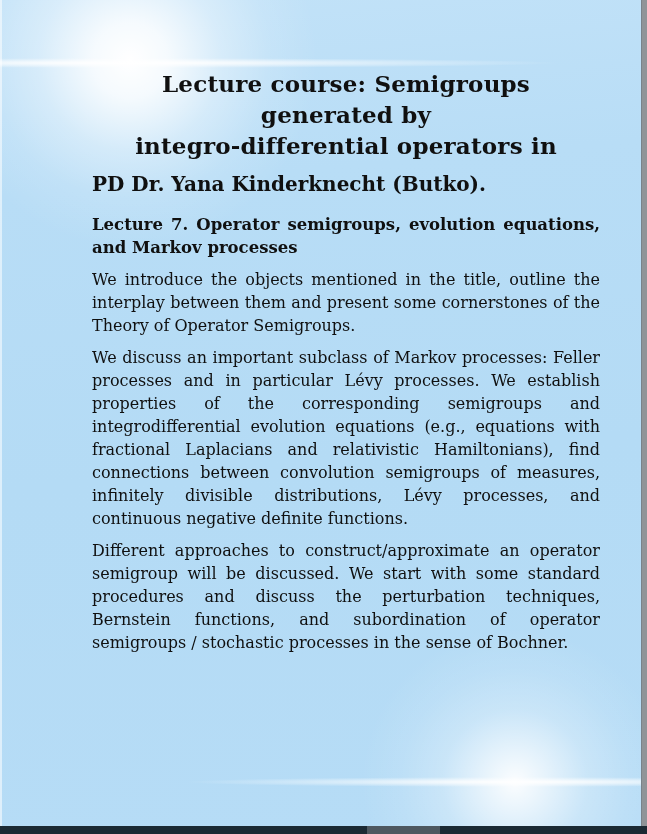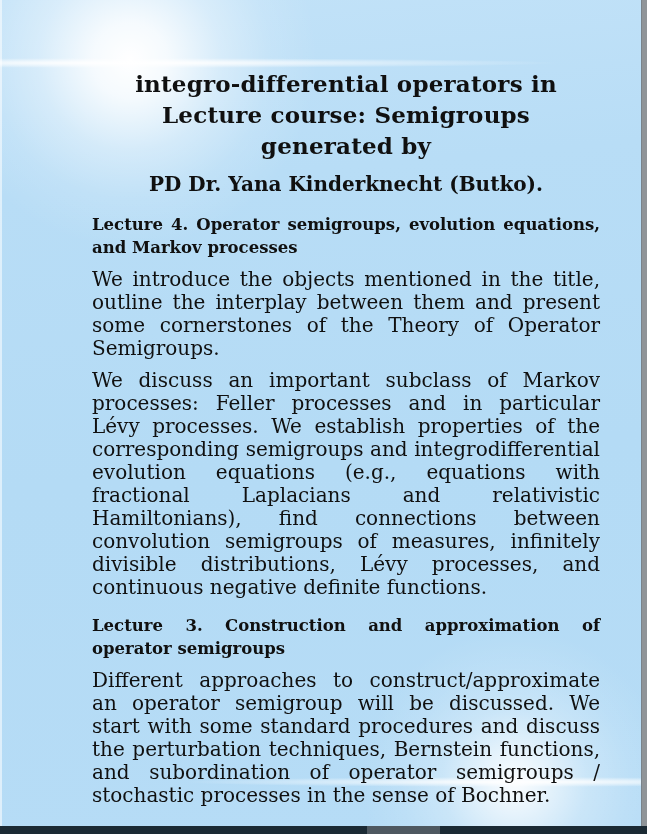--- a/index.html
+++ b/index.html
@@ -89,33 +89,33 @@
     font-weight: bold;
     text-align: center;
     line-height: 31px;
     letter-spacing: 0.2px;
   }
   .title span { display: block; }
   .author {
     margin: 10px 0 0 0;
     font-size: 20px;
     font-weight: bold;
-    text-align: center;
+    text-align: left;
     line-height: 27px;
   }
   .lecture-heading {
     margin: 15px 0 0 0;
     font-size: 16.5px;
     font-weight: bold;
     line-height: 23px;
     text-align: justify;
   }
   .lecture-body {
     margin: 9px 0 0 0;
-    font-size: 20px;
+    font-size: 16px;
     line-height: 23px;
     text-align: justify;
     hyphens: none;
   }
   
   .right-border {
     position: absolute;
     top: 0;
     right: 0;
     width: 5px;
@@ -150,37 +150,36 @@
 
   <div class="flare-top"></div>
   <div class="streak-top"></div>
   <div class="flare-bottom"></div>
   <div class="streak-bottom"></div>
   <div class="left-highlight"></div>
 
   <div class="content">
 
     <h1 class="title">
+      <span>Lecture course: Semigroups generated by</span>
       <span>integro-differential operators in</span>
-      <span>Lecture course: Semigroups generated by</span>
     </h1>
 
     <h2 class="author">PD Dr. Yana Kinderknecht (Butko).</h2>
 
     <section>
-      <h3 class="lecture-heading">Lecture 4. Operator semigroups, evolution equations, and Markov processes</h3>
+      <h3 class="lecture-heading">Lecture 7. Operator semigroups, evolution equations, and Markov processes</h3>
       <p class="lecture-body">We introduce the objects mentioned in the title, outline the interplay between them and present some cornerstones of the Theory of Operator Semigroups.</p>
     </section>
 
     <section>
       <p class="lecture-body">We discuss an important subclass of Markov processes: Feller processes and in particular Lévy processes. We establish properties of the corresponding semigroups and integrodifferential evolution equations (e.g., equations with fractional Laplacians and relativistic Hamiltonians), find connections between convolution semigroups of measures, infinitely divisible distributions, Lévy processes, and continuous negative definite functions.</p>
     </section>
 
     <section>
-      <h3 class="lecture-heading">Lecture 3. Construction and approximation of operator semigroups</h3>
       <p class="lecture-body">Different approaches to construct/approximate an operator semigroup will be discussed. We start with some standard procedures and discuss the perturbation techniques, Bernstein functions, and subordination of operator semigroups / stochastic processes in the sense of Bochner.</p>
     </section>
 
   </div>
 
   <div class="right-border"></div>
 
   <div class="hscrollbar">
     <div class="thumb"></div>
   </div>

